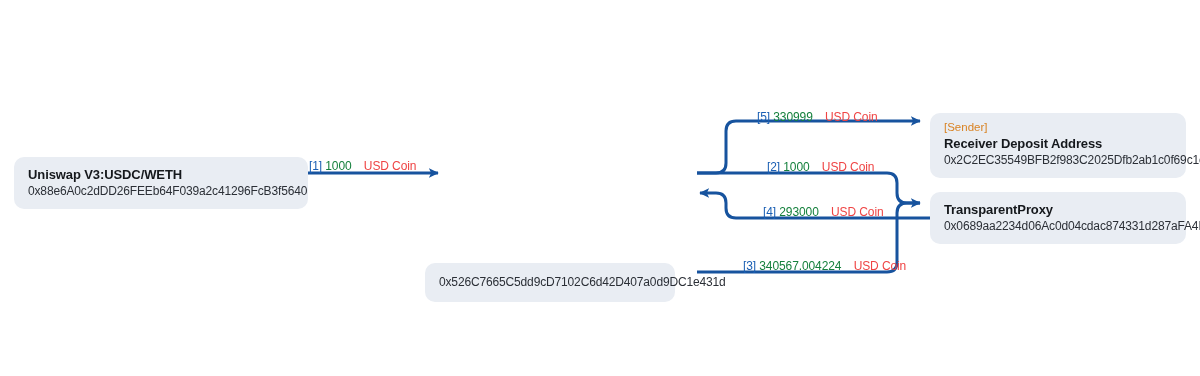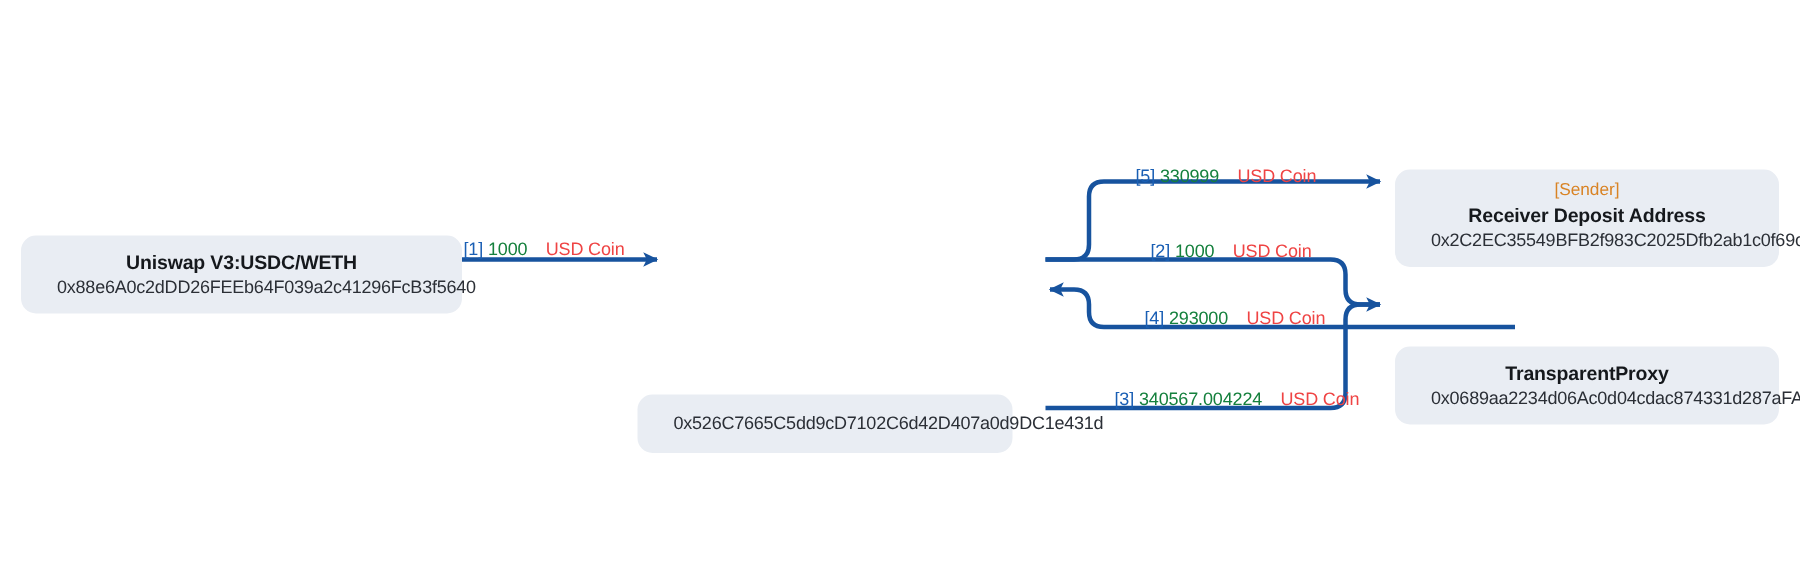--- a/index.html
+++ b/index.html
@@ -11,22 +11,21 @@
     position:relative;
   }
   #canvas{position:absolute;inset:0;width:1200px;height:376px;}
   svg.edges{position:absolute;left:0;top:0;width:1200px;height:376px;}
 
   .node{
     position:absolute;
     background:#e9edf3;
     border-radius:10px;
     box-sizing:border-box;
-    padding:9px 24px;
-    text-align:center;
+    padding:9px 14px;
   }
   .node .tag{
     font-size:11.5px;
     color:#d98324;
     line-height:15px;
     white-space:nowrap;
   }
   .node .title{
     font-size:13px;
     font-weight:bold;
@@ -89,21 +88,21 @@
     <div class="addr">0x88e6A0c2dDD26FEEb64F039a2c41296FcB3f5640</div>
   </div>
 
 
   <div class="node" style="left:930px;top:113px;width:256px;padding-top:7px;">
     <div class="tag">[Sender]</div>
     <div class="title">Receiver Deposit Address</div>
     <div class="addr">0x2C2EC35549BFB2f983C2025Dfb2ab1c0f69c1ee9</div>
   </div>
 
-  <div class="node" style="left:930px;top:192px;width:256px;margin-top:39px;">
+  <div class="node" style="left:930px;top:192px;width:256px;">
     <div class="title">TransparentProxy</div>
     <div class="addr">0x0689aa2234d06Ac0d04cdac874331d287aFA4B43</div>
   </div>
 
   <div class="node" style="left:425px;top:263px;width:250px;padding-top:11px;padding-bottom:11px;">
     <div class="addr">0x526C7665C5dd9cD7102C6d42D407a0d9DC1e431d</div>
   </div>
 
   <div class="edge-label" style="left:309px;top:159px;">
     <span class="idx">[1]</span>

